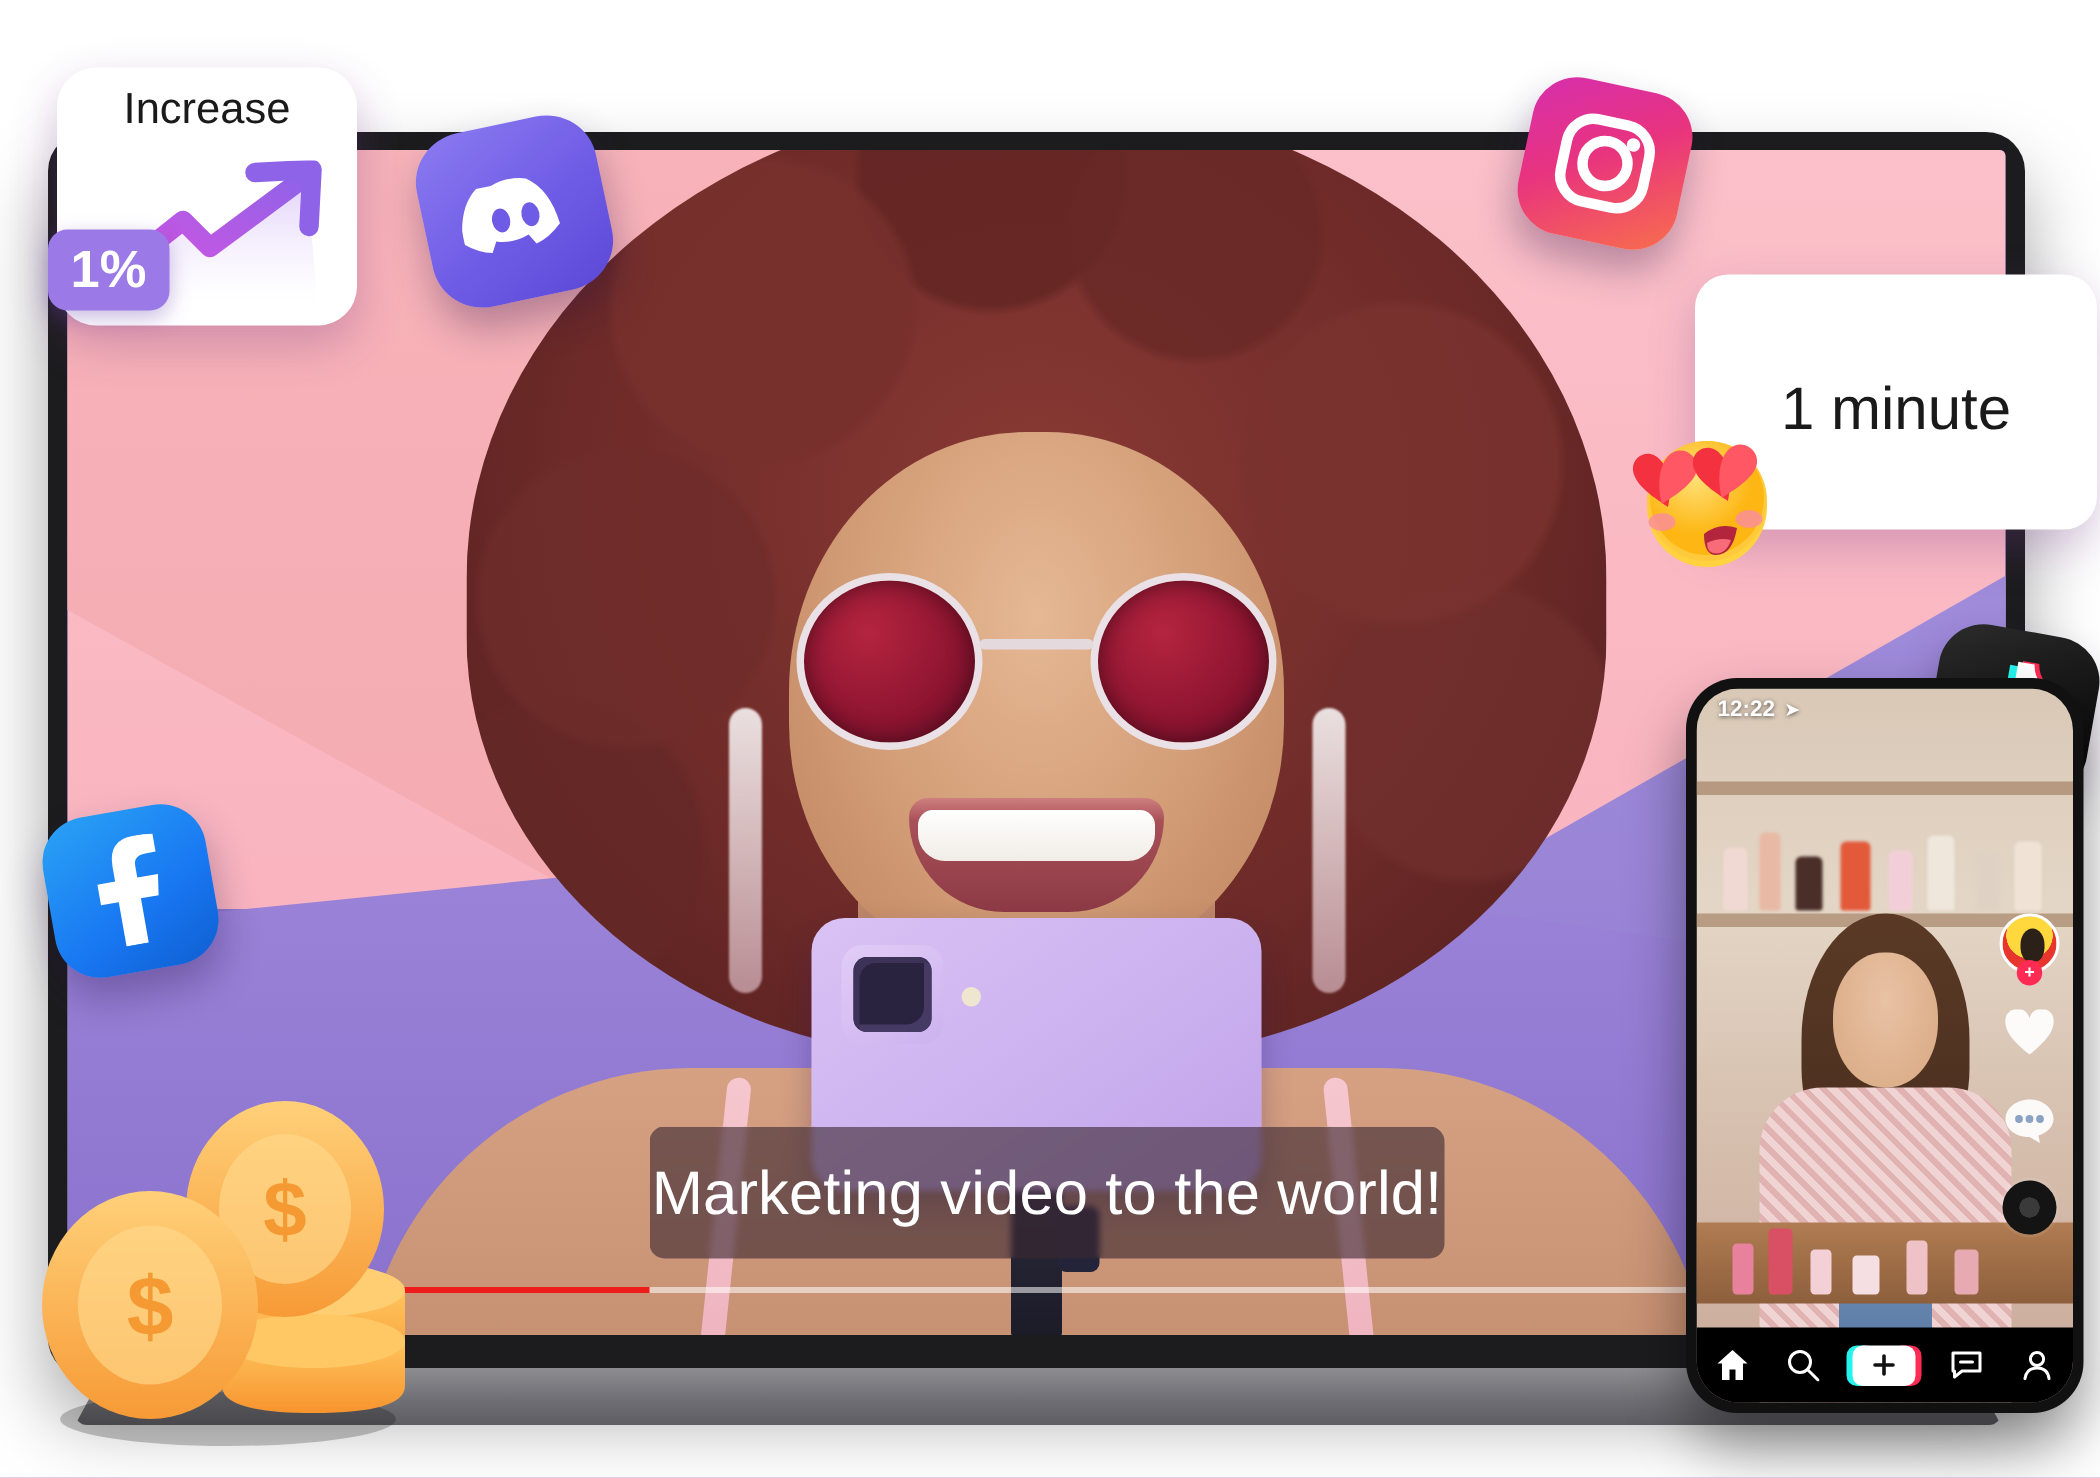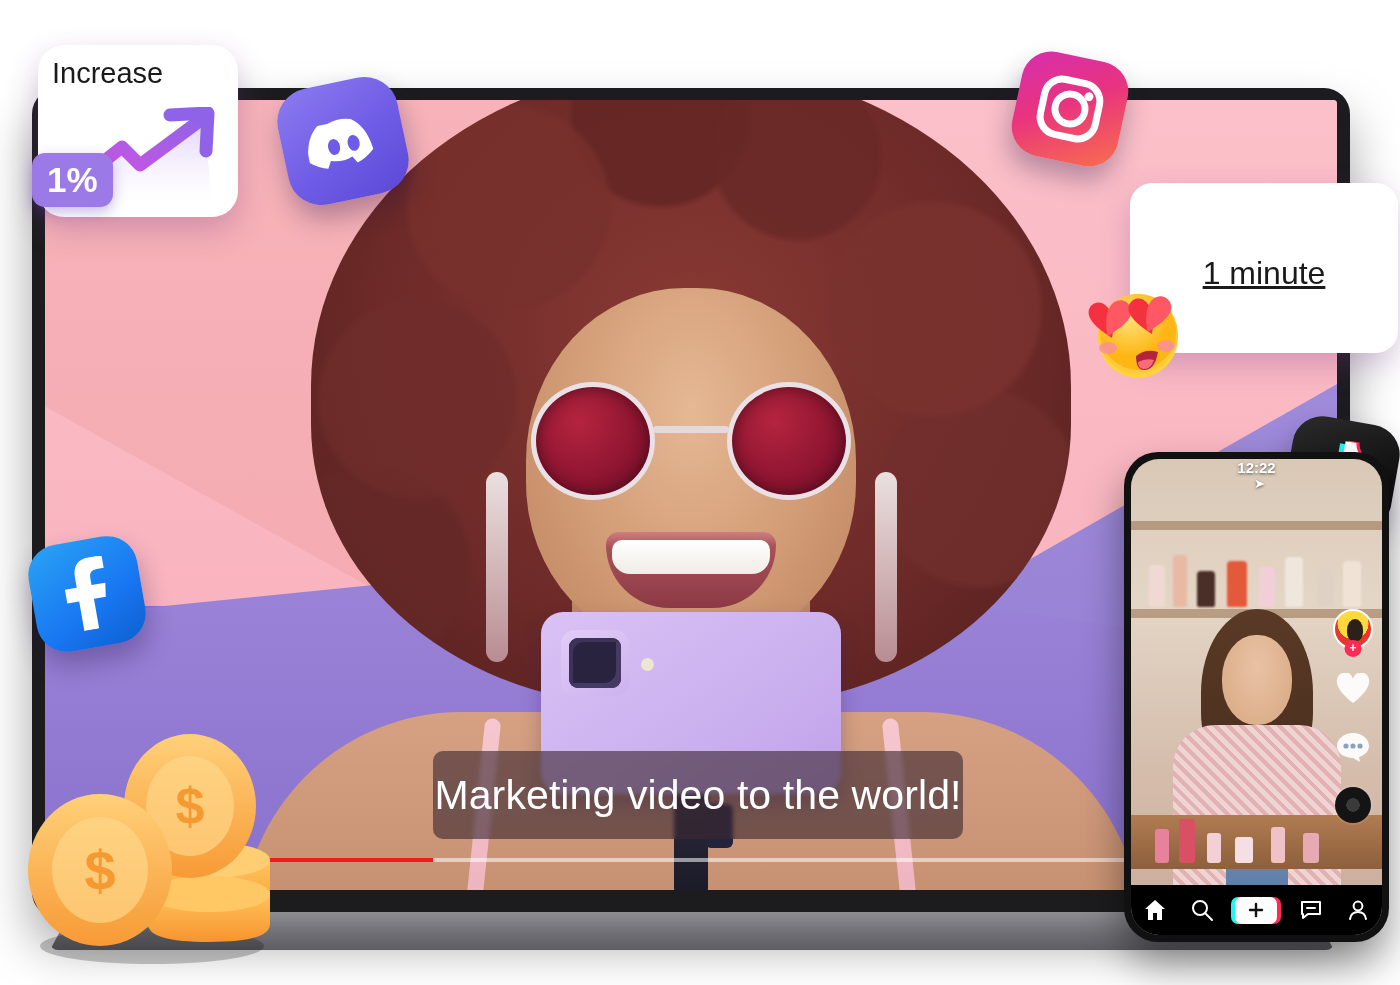--- a/index.html
+++ b/index.html
@@ -150,36 +150,36 @@
               background:rgba(255,255,255,.55); }
   .progress .fill { height:100%; background:#ef1c1c; }
 
   
   .card-increase {
     position:absolute; left:38px; top:45px; width:200px; height:172px;
     background:#fff; border-radius:26px;
     box-shadow:0 12px 30px rgba(120,60,140,.3);
     padding:12px 14px 0;
   }
-  .card-increase .ttl { font-size:29px; color:#1a1a1a; }
+  .card-increase .ttl { font-size:29px; color:#1a1a1a; text-align:center; }
   .chart { position:absolute; left:14px; right:12px; bottom:14px; height:96px; }
   .badge-32 {
     position:absolute; left:-6px; top:108px; padding:7px 15px;
     background:#9b7ae8; color:#fff; font-size:35px; font-weight:bold;
     border-radius:13px; box-shadow:0 5px 14px rgba(100,60,170,.35);
   }
 
   .card-price {
     position:absolute; left:1130px; top:183px; width:268px; height:170px;
     background:#fff; border-radius:22px;
     box-shadow:0 12px 30px rgba(120,60,140,.28);
     display:flex; flex-direction:column; align-items:center; justify-content:center;
   }
   .card-price .big { font-size:66px; font-weight:bold; color:#a98ae8; line-height:1; letter-spacing:-1px; }
-  .card-price .sub { font-size:32px; color:#1a1a1a; margin-top:10px;text-decoration:underline; }
+  .card-price .sub { font-size:40px; color:#1a1a1a; margin-top:10px; }
 
   
   .icon3d { position:absolute; border-radius:28%; display:flex;
             align-items:center; justify-content:center;
             box-shadow:0 14px 26px rgba(40,20,70,.32); }
   .ico-discord { left:282px; top:82px; width:122px; height:118px; transform:rotate(-12deg);
                  background:linear-gradient(150deg,#8b7bf0 0%,#6f5ce6 55%,#5b49d6 100%); }
   .ico-instagram { left:1016px; top:56px; width:108px; height:106px; transform:rotate(12deg);
                    background:linear-gradient(150deg,#d62fb0 0%,#e8337f 45%,#f9704a 100%); }
   .ico-facebook { left:32px; top:540px; width:110px; height:108px; transform:rotate(-10deg);
@@ -220,21 +220,21 @@
   .p-body { position:absolute; left:50%; top:116px; transform:translateX(-50%);
             width:168px; height:210px; border-radius:42px 42px 0 0;
             background:repeating-linear-gradient(45deg,#f0d3d3 0 5px,#e0b2b2 5px 9px); }
   .p-jeans { position:absolute; left:50%; top:210px; transform:translateX(-50%);
              width:62px; height:90px; background:linear-gradient(180deg,#6f8fb8,#5a7aa3); }
   .desk { position:absolute; left:0; bottom:66px; width:100%; height:54px;
           background:linear-gradient(180deg,#b07c52,#8d5f3c); }
   .makeup { position:absolute; bottom:72px; border-radius:3px; filter:blur(.5px); }
 
   .status-bar { position:absolute; left:0; top:0; width:100%; height:26px;
-                display:flex; align-items:center; padding:0 14px; z-index:5;flex-direction:column; }
+                display:flex; align-items:center; padding:0 14px; z-index:5; }
   .status-bar .time { color:#fff; font-size:15px; font-weight:bold;
                       text-shadow:0 1px 3px rgba(0,0,0,.6); }
   .status-bar .loc { margin-left:6px; color:#fff; font-size:13px;
                      text-shadow:0 1px 3px rgba(0,0,0,.6); }
 
   .side-rail { position:absolute; right:6px; top:150px; width:46px; z-index:5;
                display:flex; flex-direction:column; align-items:center; gap:22px; }
   .avatar-wrap { position:relative; width:40px; height:40px; }
   .avatar { width:40px; height:40px; border-radius:50%; border:2px solid #fff;
             background:radial-gradient(circle at 50% 35%,#ffd83d 0 52%,#e8352e 53%); position:relative; overflow:hidden; }

